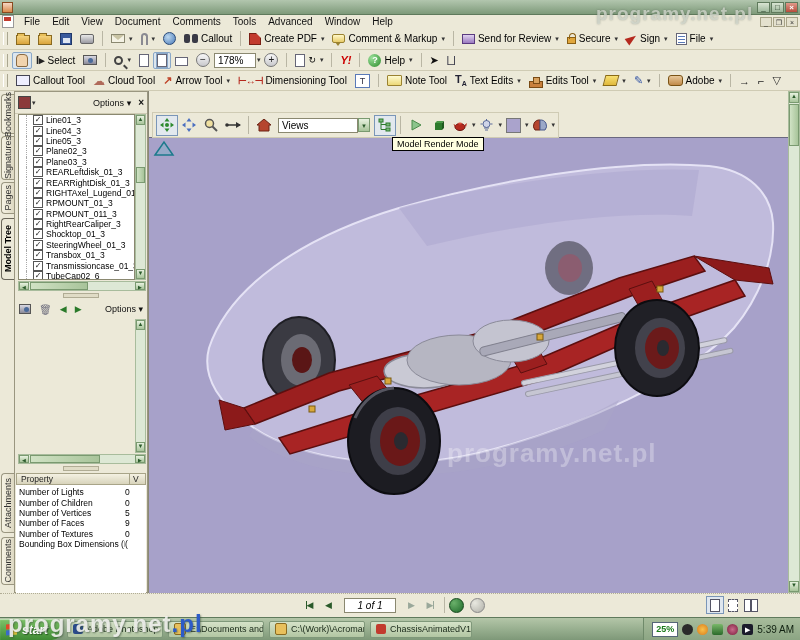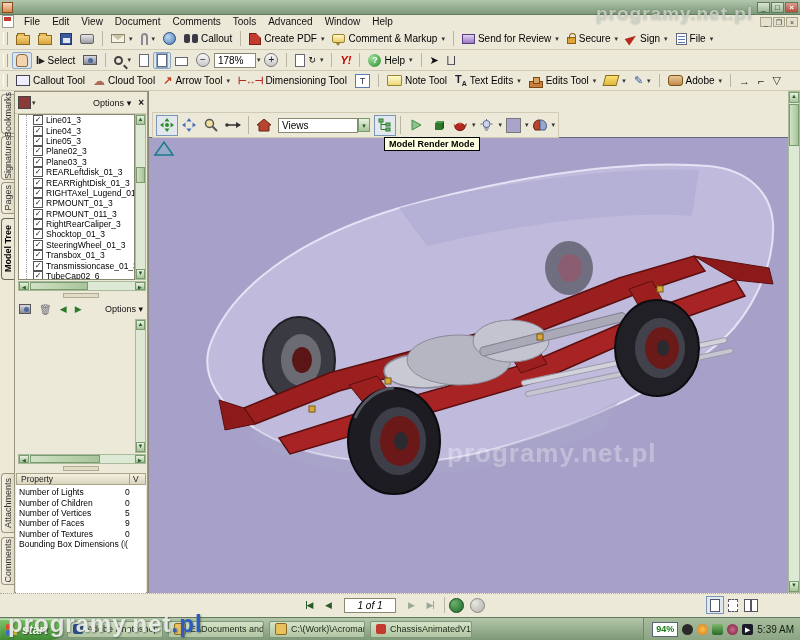--- a/index.html
+++ b/index.html
@@ -676,21 +676,21 @@
           <span class="dd">▾</span>
         <span class="t3btn">
           <svg width="14" height="13" viewBox="0 0 14 13">
               <path d="M2,11 A6,6 0 0 1 7,1 L7,11 Z" fill="#b5452e" stroke="#6a2214"></path>
               <path d="M7,1 A6,6 0 0 1 12,11 L7,11 Z" fill="#9aa8c8" stroke="#4a5a8a"></path>
             </svg>
         </span>
           <span class="dd">▾</span>
       </div>
 
-      <div class="tooltip" style="left:235px;top:46px;font-weight:bold;">Model Render Mode</div>
+      <div class="tooltip" style="left:243px;top:46px;">Model Render Mode</div>
     </div>
 
     <div id="vscroll" class="abs">
       <div class="sbbtn" style="left:0;top:0;width:10px;height:11px;">▲</div>
       <div class="sbthumb" style="left:0;top:12px;width:10px;height:42px;"></div>
       <div class="sbbtn" style="left:0;bottom:0;width:10px;height:11px;">▼</div>
     </div>
   </div>
 
   <div id="statusbar" class="abs">
@@ -736,21 +736,21 @@
       </div>
     <div class="task" style="width:96px;">
         <span class="tic" style="background:#e8c05c;border:1px solid #8a6a20;"></span>
         <span>C:\(Work)\Acroman\Ac...</span>
       </div>
     <div class="task" style="width:102px;">
         <span class="tic" style="background:#c23b2e;"></span>
         <span>ChassisAnimatedV1-0...</span>
       </div>
     <div id="tray">
-      <span class="pct">94%</span>
+      <span class="pct">25%</span>
       <span class="trayic" style="background:#2a2a2a;border-radius:50%;"></span>
       <span class="trayic" style="background:radial-gradient(#f8c04a,#d87a1a);border-radius:50%;"></span>
       <span class="trayic" style="background:linear-gradient(#7ab86a,#2a6a2a);"></span>
       <span class="trayic" style="background:radial-gradient(#c86a8a,#7a1a3a);border-radius:50%;"></span>
       <span class="trayic" style="background:#1a1a2a;color:#fff;font-size:7px;text-align:center;line-height:11px;">▶</span>
       <span class="clock">5:39 AM</span>
     </div>
   </div>
 
   <div id="wm-top" class="wm">programy.net.pl</div>

